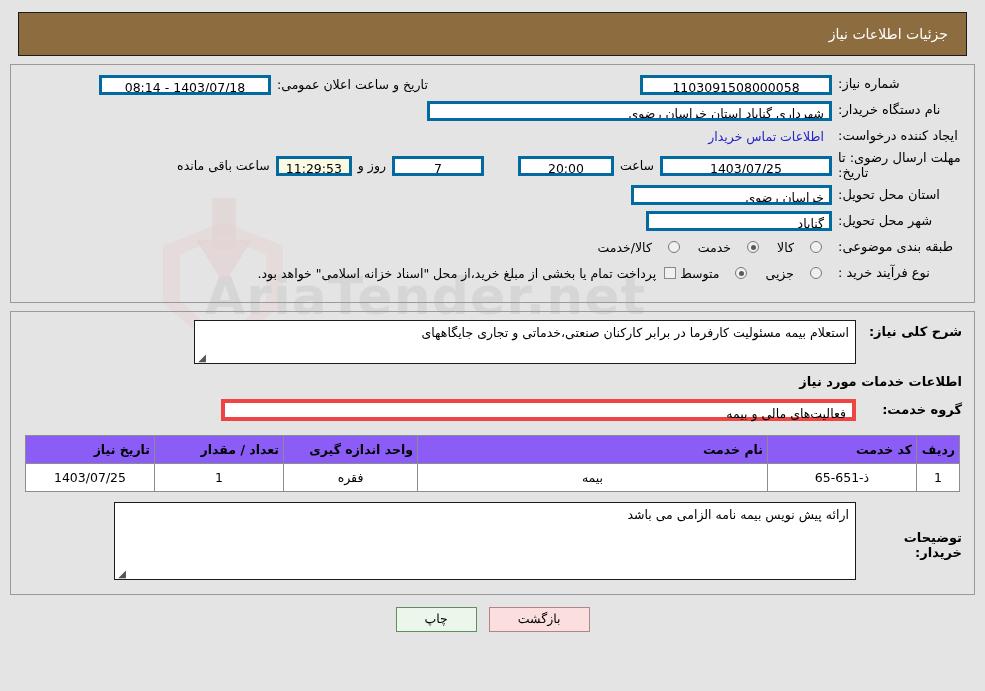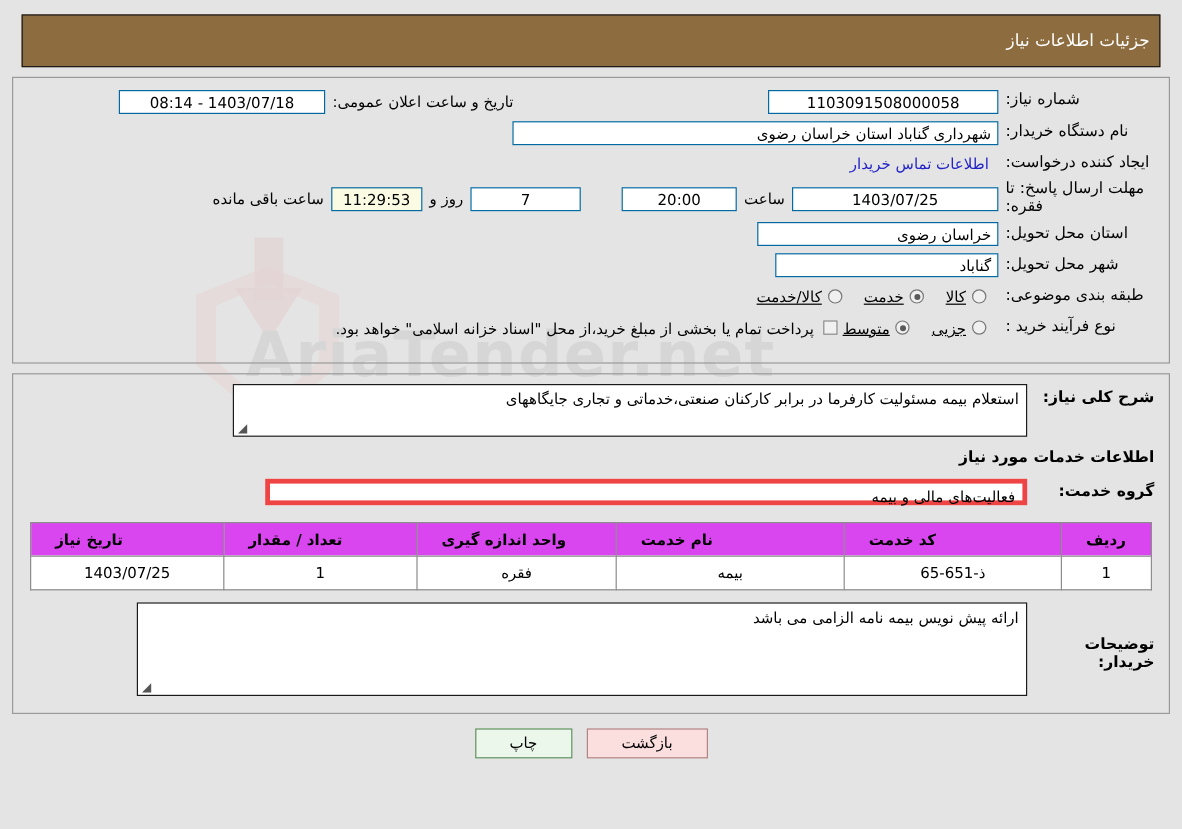--- a/index.html
+++ b/index.html
@@ -74,21 +74,21 @@
     z-index: 2;
   }
   .header-bar {
     margin: 12px 18px 0 18px;
     height: 44px;
     background: #8d6c3f;
     border: 1px solid #1c1c1c;
     display: flex;
     align-items: center;
     justify-content: flex-start;
-    padding: 0 8px;
+    padding: 0 18px;
     box-sizing: border-box;
   }
   .header-title {
     color: #ffffff;
     font-size: 14px;
     font-weight: normal;
   }
 
   
   .panel {
@@ -114,21 +114,21 @@
     padding-left: 6px;
     font-size: 13px;
     color: #000;
     box-sizing: border-box;
     flex: 0 0 auto;
     line-height: 1.25;
   }
   .lbl.two-line { line-height: 1.15; }
 
   .fld {
-    border: 1px solid #0369a1;
+    border: 3px solid #0369a1;
     background: #ffffff;
     height: 20px;
     line-height: 20px;
     font-size: 12.5px;
     padding: 0 5px;
     box-sizing: border-box;
     text-align: center;
     white-space: nowrap;
     overflow: hidden;
   }
@@ -160,25 +160,24 @@
 
   
   .radio-group {
     display: flex;
     align-items: center;
     gap: 4px;
   }
   .radio-item {
     display: flex;
     align-items: center;
-    gap: 5px;
+    gap: 16px;
     padding: 0 10px 0 4px;
     white-space: nowrap;
     font-size: 12.5px;
-    text-decoration: underline;
   }
   .radio {
     width: 12px; height: 12px;
     border-radius: 50%;
     border: 1px solid #787878;
     background: #f0f0f0;
     box-sizing: border-box;
     flex: 0 0 auto;
     position: relative;
   }
@@ -277,25 +276,25 @@
   
   .tbl-wrap {
     margin: 14px 4px 0 4px;
   }
   table.svc {
     width: 100%;
     border-collapse: collapse;
     font-size: 12.5px;
   }
   table.svc th {
-    background: #d946ef;
+    background: #8b5cf6;
     border: 1px solid #8d8d8d;
     font-weight: bold;
-    padding: 6px 20px;
-    text-align: left;
+    padding: 6px 4px;
+    text-align: right;
     color: #000;
     font-size: 12.5px;
   }
   table.svc td {
     background: #ffffff;
     border: 1px solid #8d8d8d;
     padding: 6px 4px;
     text-align: center;
     font-size: 12.5px;
   }
@@ -355,21 +354,21 @@
       <span class="lbl">نام دستگاه خریدار:</span>
       <div class="fld right w-long">شهرداری گناباد استان خراسان رضوی</div>
     </div>
 
     <div class="row">
       <span class="lbl">ایجاد کننده درخواست:</span>
       <a class="link">اطلاعات تماس خریدار</a>
     </div>
 
     <div class="row">
-      <span class="lbl two-line">مهلت ارسال پاسخ: تا فقره:</span>
+      <span class="lbl two-line">مهلت ارسال رضوی: تا تاریخ:</span>
       <div class="fld w-date">1403/07/25</div>
       <span class="inline-lbl">ساعت</span>
       <div class="fld w-time">20:00</div>
       <span style="width:34px"></span>
       <div class="fld w-days">7</div>
       <span class="inline-lbl">روز و</span>
       <div class="fld yellow w-clock">11:29:53</div>
       <span class="inline-lbl">ساعت باقی مانده</span>
     </div>
 

